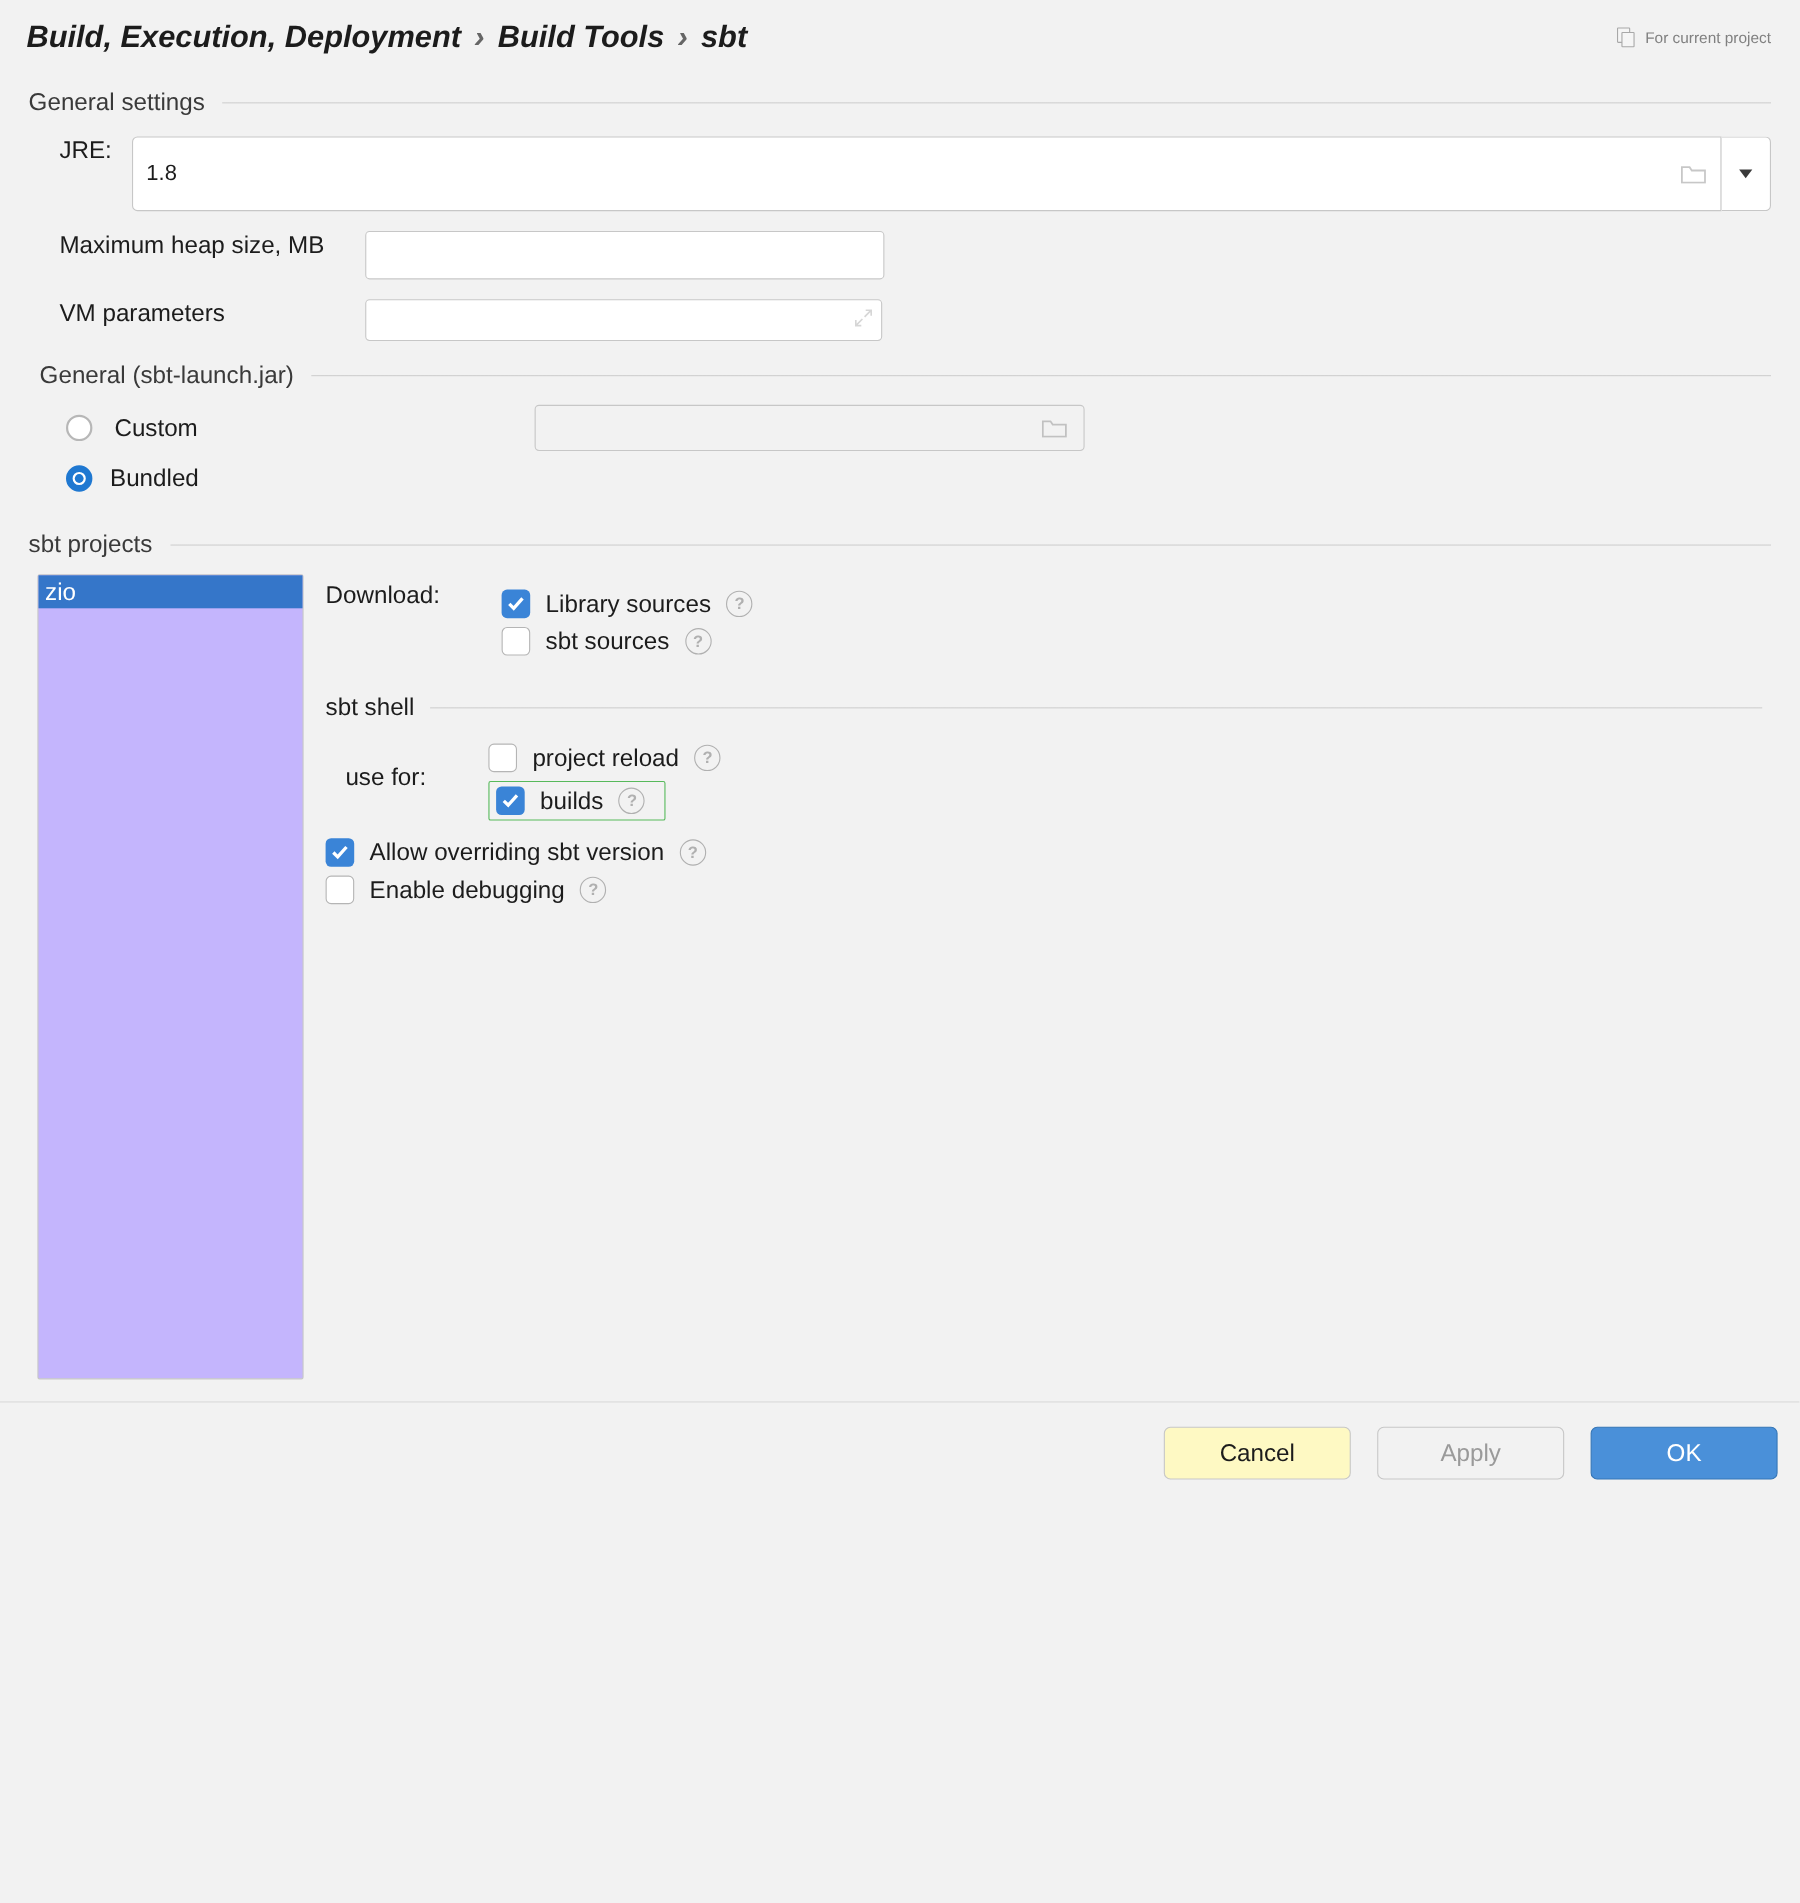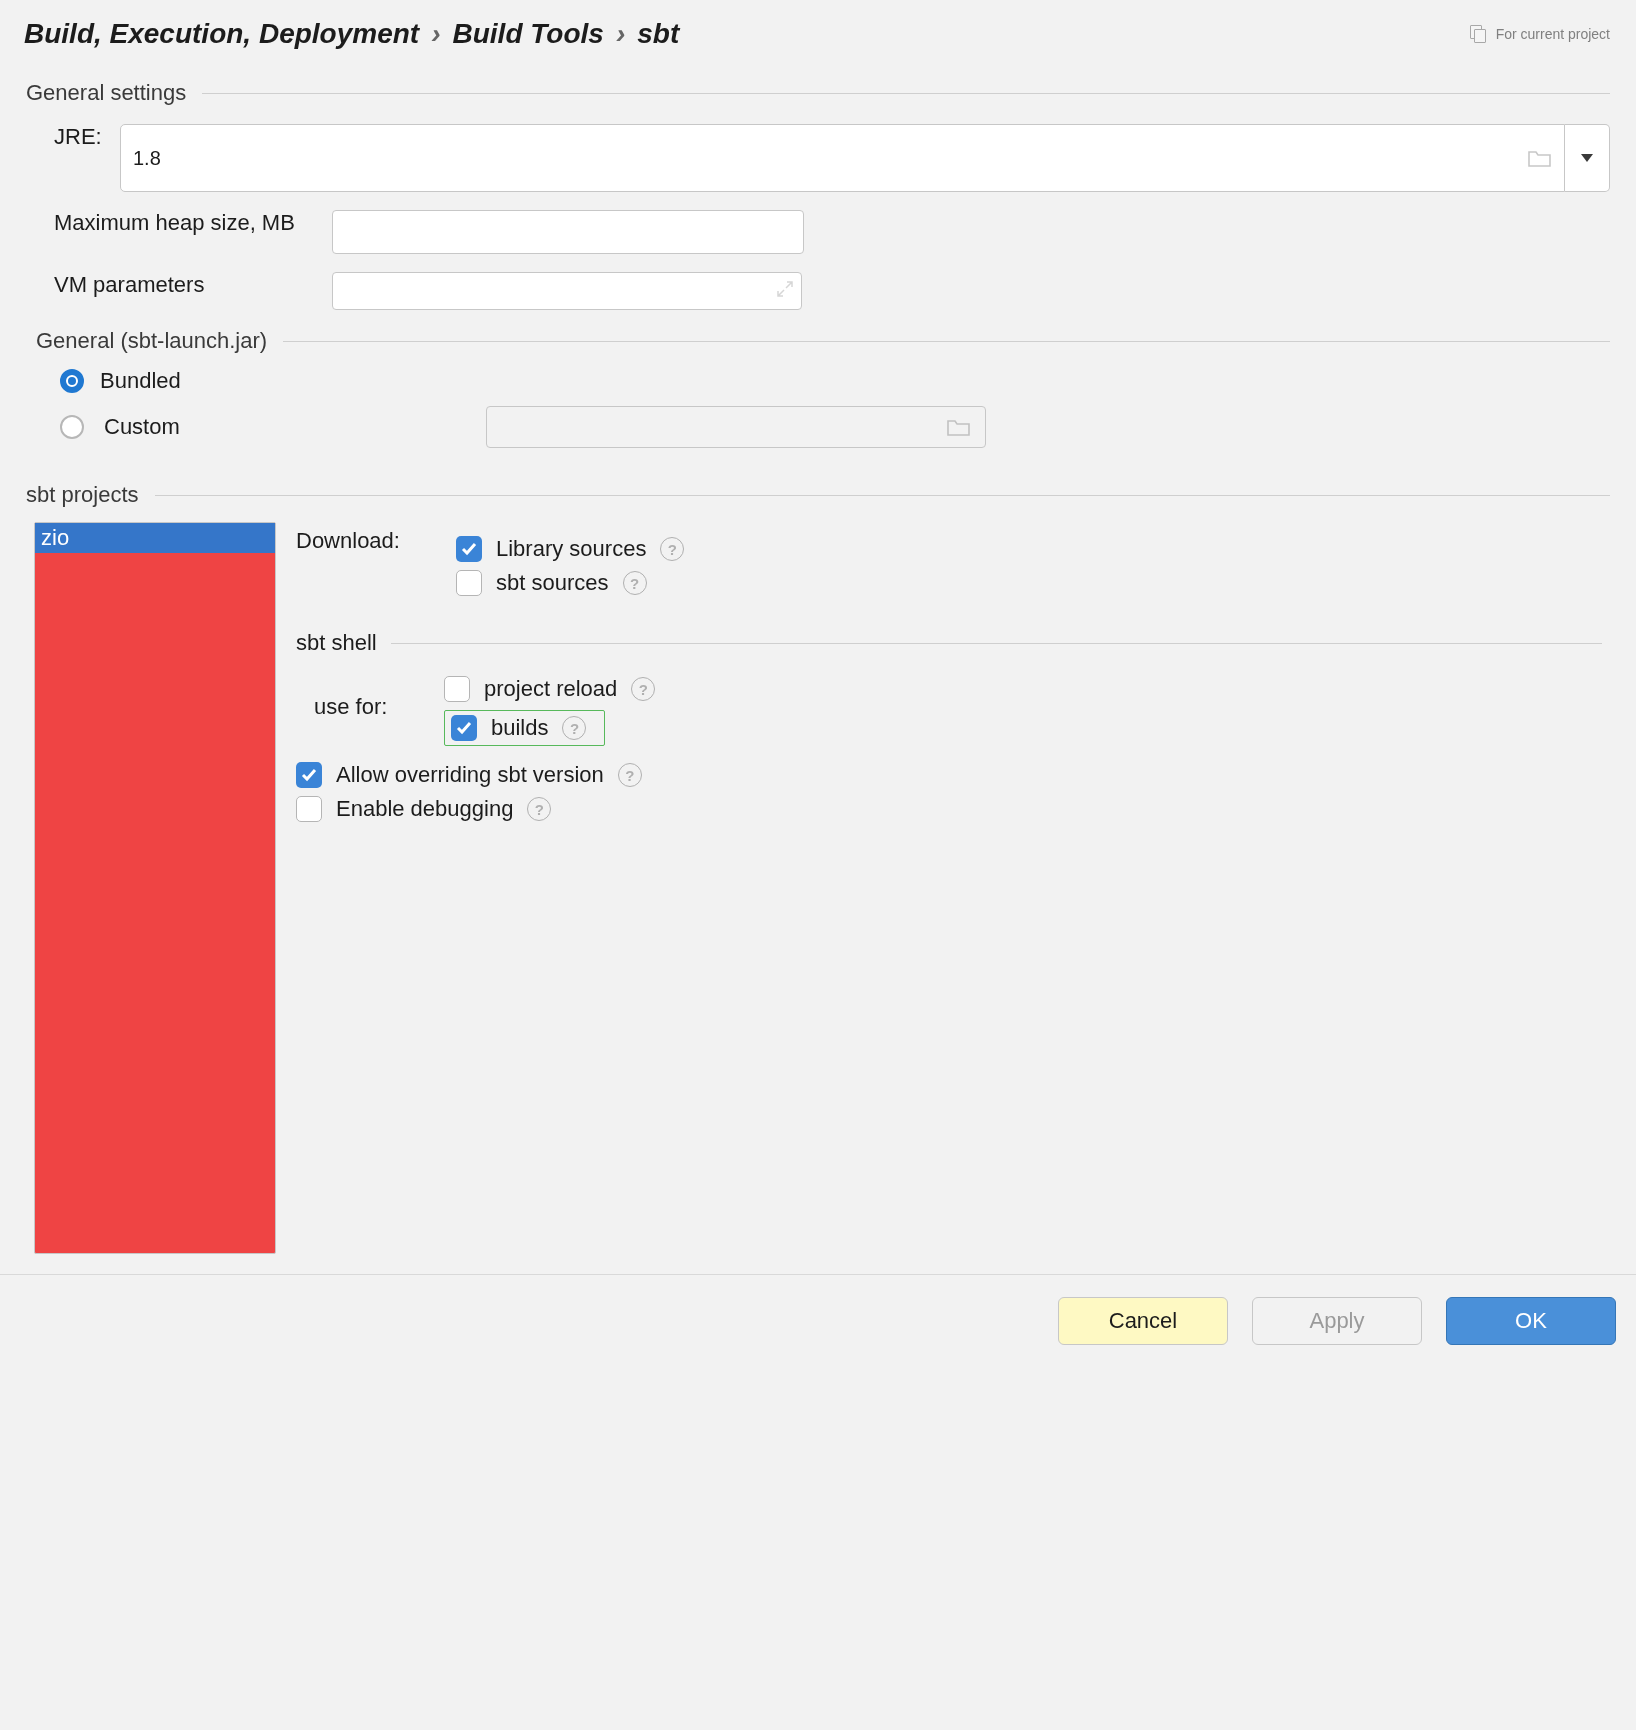--- a/index.html
+++ b/index.html
@@ -81,21 +81,21 @@
   .radio-on{border:6px solid var(--accent-strong);background:#fff;}
   .radio-on::after{content:"";width:8px;height:8px;background:var(--accent-strong);border-radius:50%;}
   .radio-off{border:2px solid #b7b7b7;background:#fff;}
   .custom-row{display:flex;align-items:center;gap:20px;}
   .disabled-field{
     background:#f2f2f2;border:1px solid var(--input-border);border-radius:4px;height:40px;width:470px;
     display:flex;align-items:center;justify-content:flex-end;padding:0 14px;
   }
   .projects{display:flex;gap:20px;margin:6px 8px 20px 8px;}
   .proj-list{
-    width:240px;height:730px;background:#ef4444;border:1px solid var(--input-border);border-radius:2px;
+    width:240px;height:730px;background:#c4b5fd;border:1px solid var(--input-border);border-radius:2px;
   }
   .proj-item{
     background:var(--highlight-sel);color:#fff;font-size:22px;padding:2px 6px;
   }
   .details{flex:1;padding-top:6px;}
   .details-top .lead{
     display:inline-block;width:150px;font-size:22px;
   }
   .check-row{display:flex;align-items:center;gap:14px;margin:8px 0;}
   .chk{
@@ -188,35 +188,35 @@
             </svg>
           </span>
         </div>
       </div>
 
       <div class="sec-head">
         <span class="sec-title">General (sbt-launch.jar)</span>
         <span class="hr"></span>
       </div>
 
-      <div class="radio">
-        <span class="radio-circle radio-on"></span>
-        <span>Bundled</span>
-      </div>
       <div class="radio custom-row">
         <span class="radio-circle radio-off"></span>
         <span style="width:102px">Custom</span>
         <span style="width:240px"></span>
         <div class="disabled-field">
           <span class="folder-icon">
             <svg width="24" height="18" viewBox="0 0 24 18">
                 <path d="M1 3 h7 l2 3 h12 v11 h-21 z" fill="none" stroke="#9a9a9a" stroke-width="1.6"></path>
               </svg>
           </span>
         </div>
+      </div>
+      <div class="radio">
+        <span class="radio-circle radio-on"></span>
+        <span>Bundled</span>
       </div>
     </div>
 
     <div class="sec-head" style="margin-top:34px">
       <span class="sec-title">sbt projects</span>
       <span class="hr"></span>
     </div>
 
     <div class="projects">
       <div class="proj-list">

